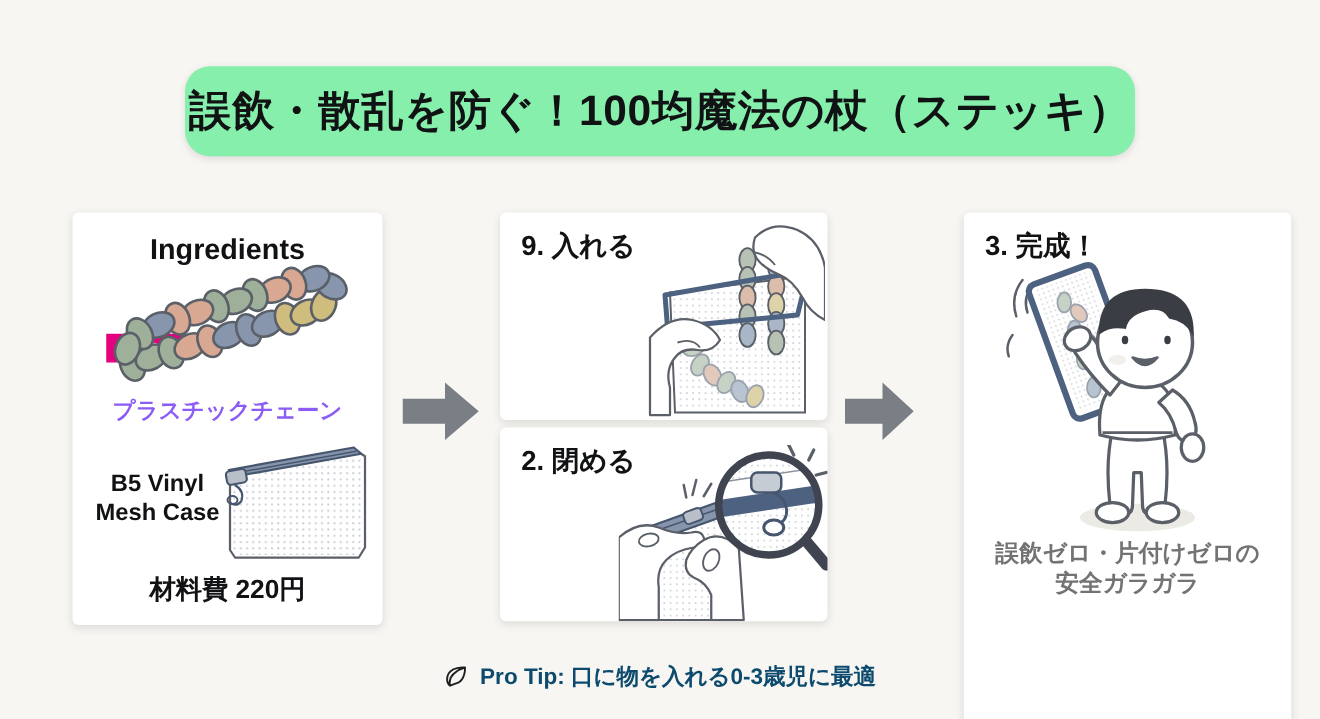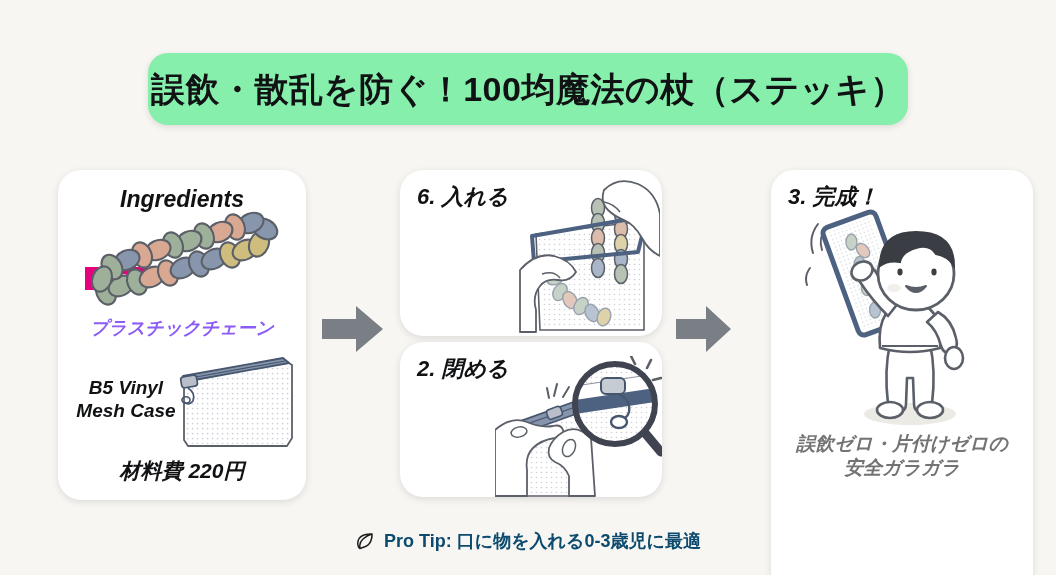--- a/index.html
+++ b/index.html
@@ -36,24 +36,23 @@
     letter-spacing: 0.5px;
     line-height: 1;
     color: #111214;
     white-space: nowrap;
   }
 
   
   .card {
     position: absolute;
     background: #ffffff;
-    border-radius: 23px;
+    border-radius: 5px;
     box-shadow: 0 2px 7px rgba(40, 40, 45, 0.13);
     overflow: hidden;
-    font-style: italic;
   }
   #card-ingredients { left: 58px;  top: 170px; width: 248px; height: 330px; }
   #card-step1       { left: 400px; top: 170px; width: 262px; height: 166px; }
   #card-step2       { left: 400px; top: 342px; width: 262px; height: 155px; }
   #card-result      { left: 771px; top: 170px; width: 262px; height: 428px; }
 
   .card-heading {
     position: absolute;
     font-weight: 700;
     color: #111214;
@@ -251,21 +250,21 @@
 
   <div id="case-label">
     <span>B5 Vinyl</span><br>
     <span>Mesh Case</span>
   </div>
 
   <div id="cost-label">材料費 220円</div>
 </div>
 
 <div class="card" id="card-step1">
-  <div class="card-heading step-heading">6. 入れる</div>
+  <div class="card-heading step-heading">9. 入れる</div>
 
   <svg class="step-illustration" id="step1-illustration" viewBox="0 0 142 158">
     <defs>
       <pattern id="meshDots2" width="5" height="5" patternUnits="userSpaceOnUse">
         <circle cx="1.5" cy="1.5" r="0.8" fill="#ccd0d6"></circle>
       </pattern>
     </defs>
 
     <path d="M18,56 L118,44 L126,52 L126,152 L22,152 Z" fill="#ffffff" stroke="#5b6068" stroke-width="1.6"></path>
     <path d="M20,59 L117,47 L124,54 L124,150 L24,150 Z" fill="url(#meshDots2)"></path>

